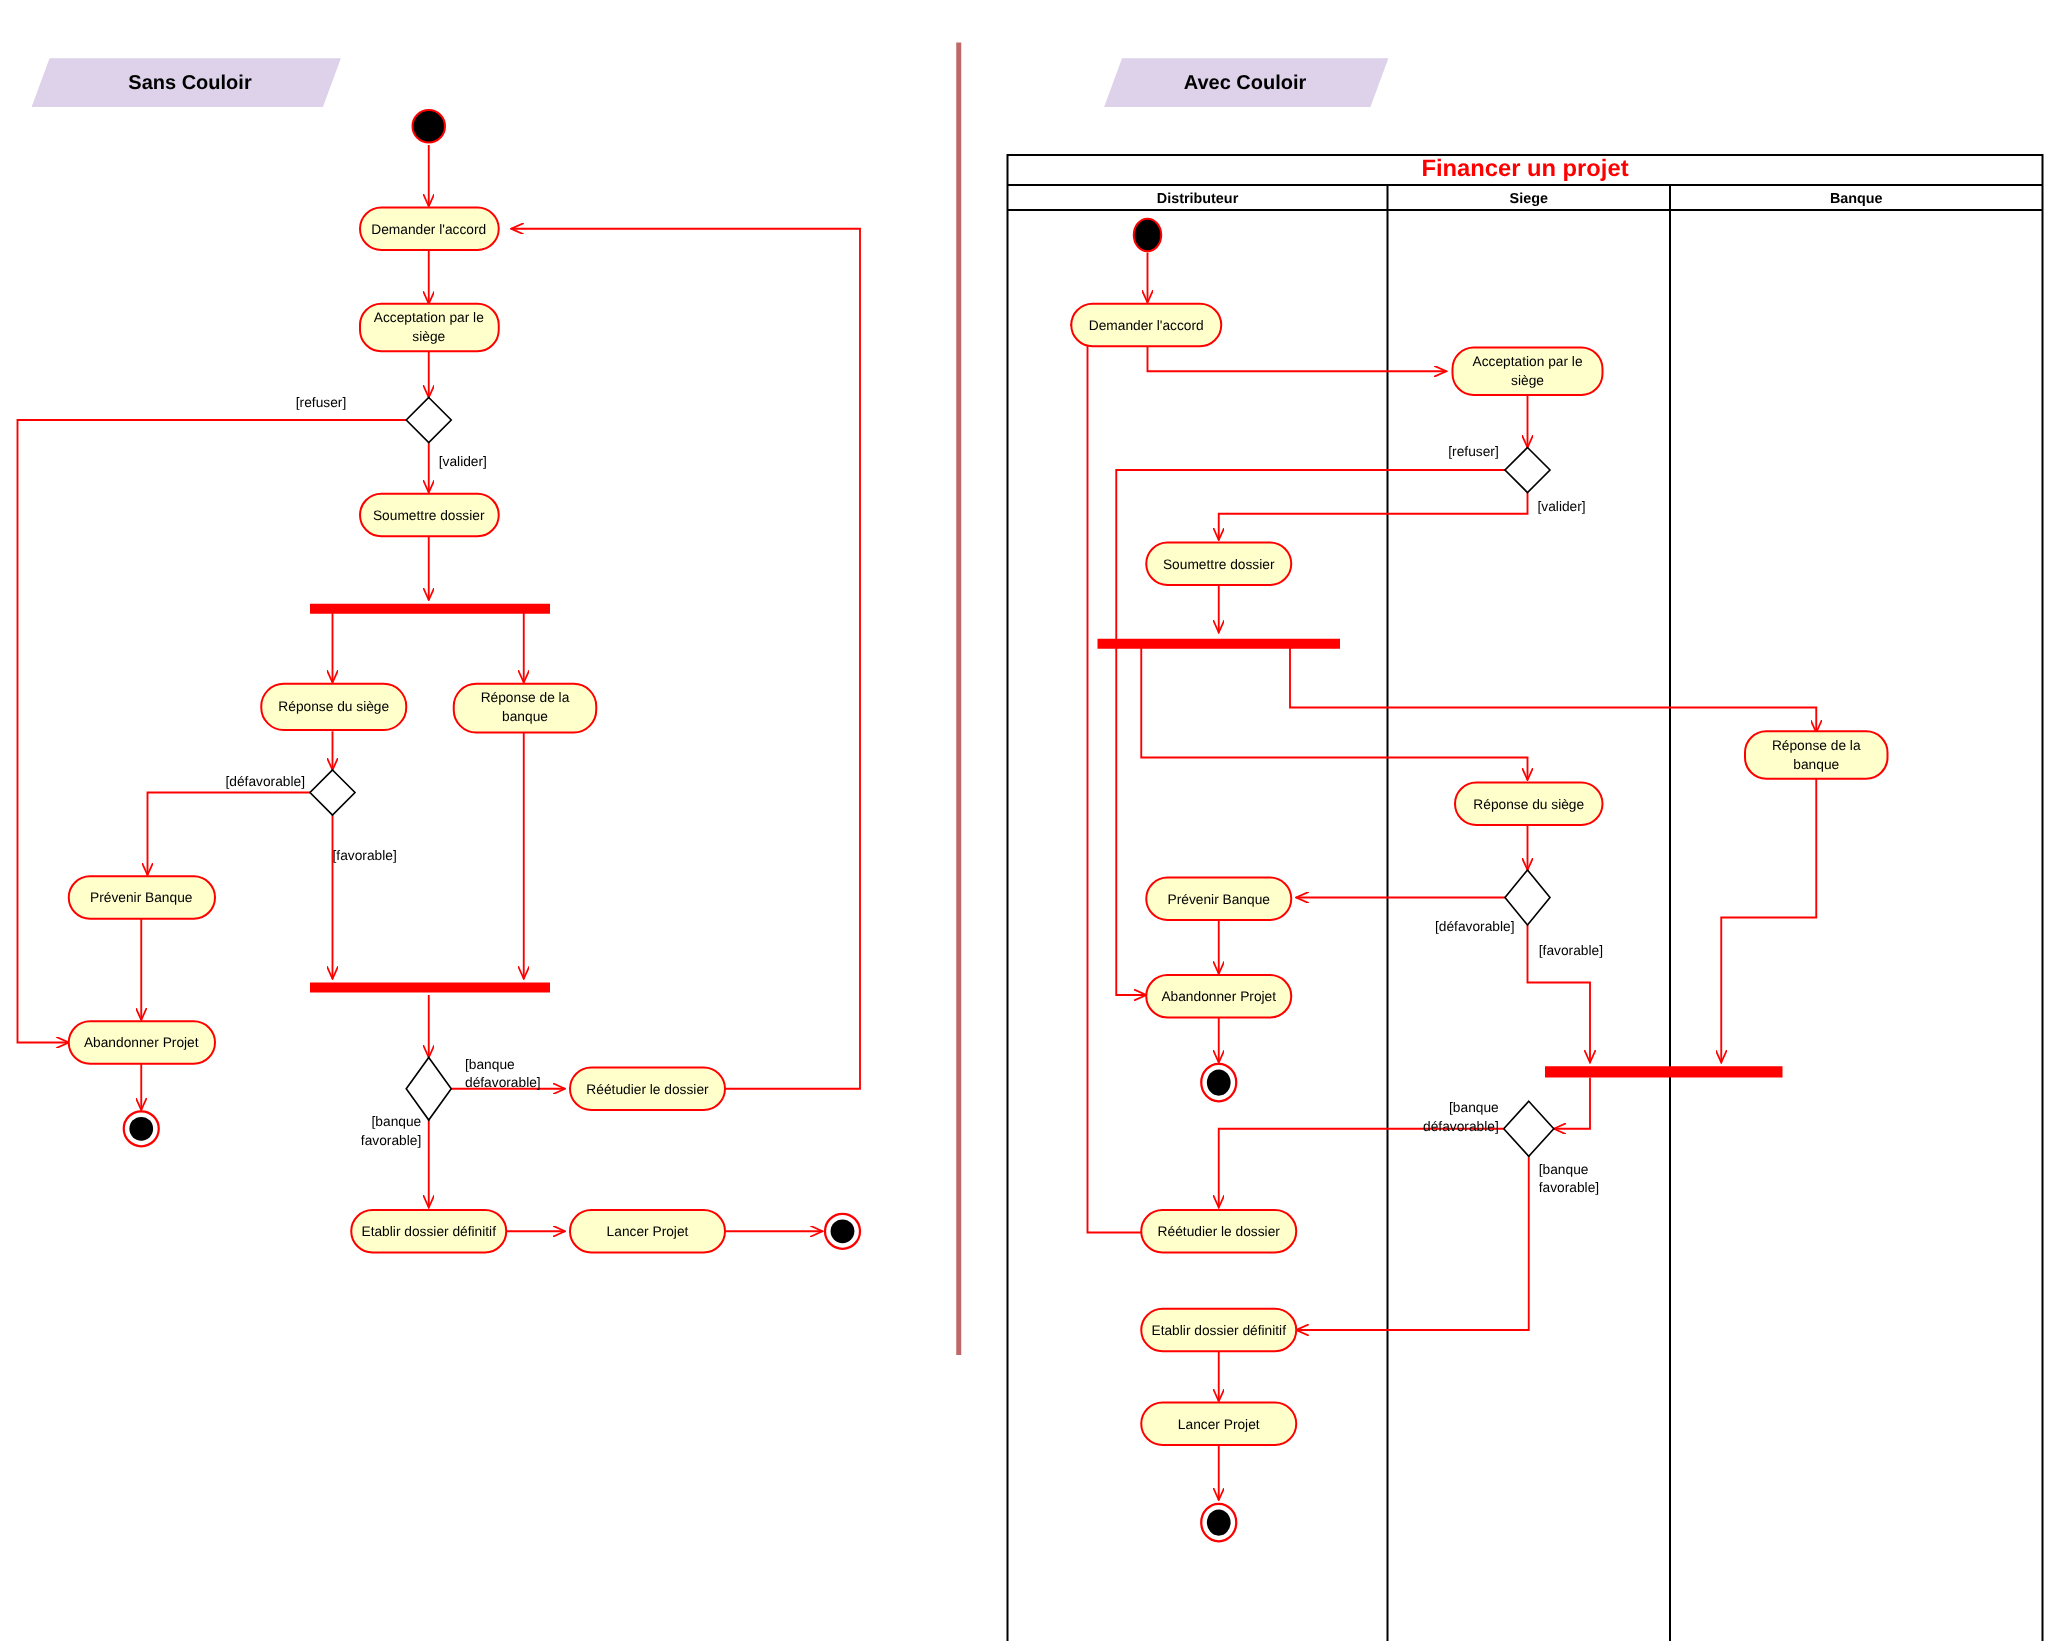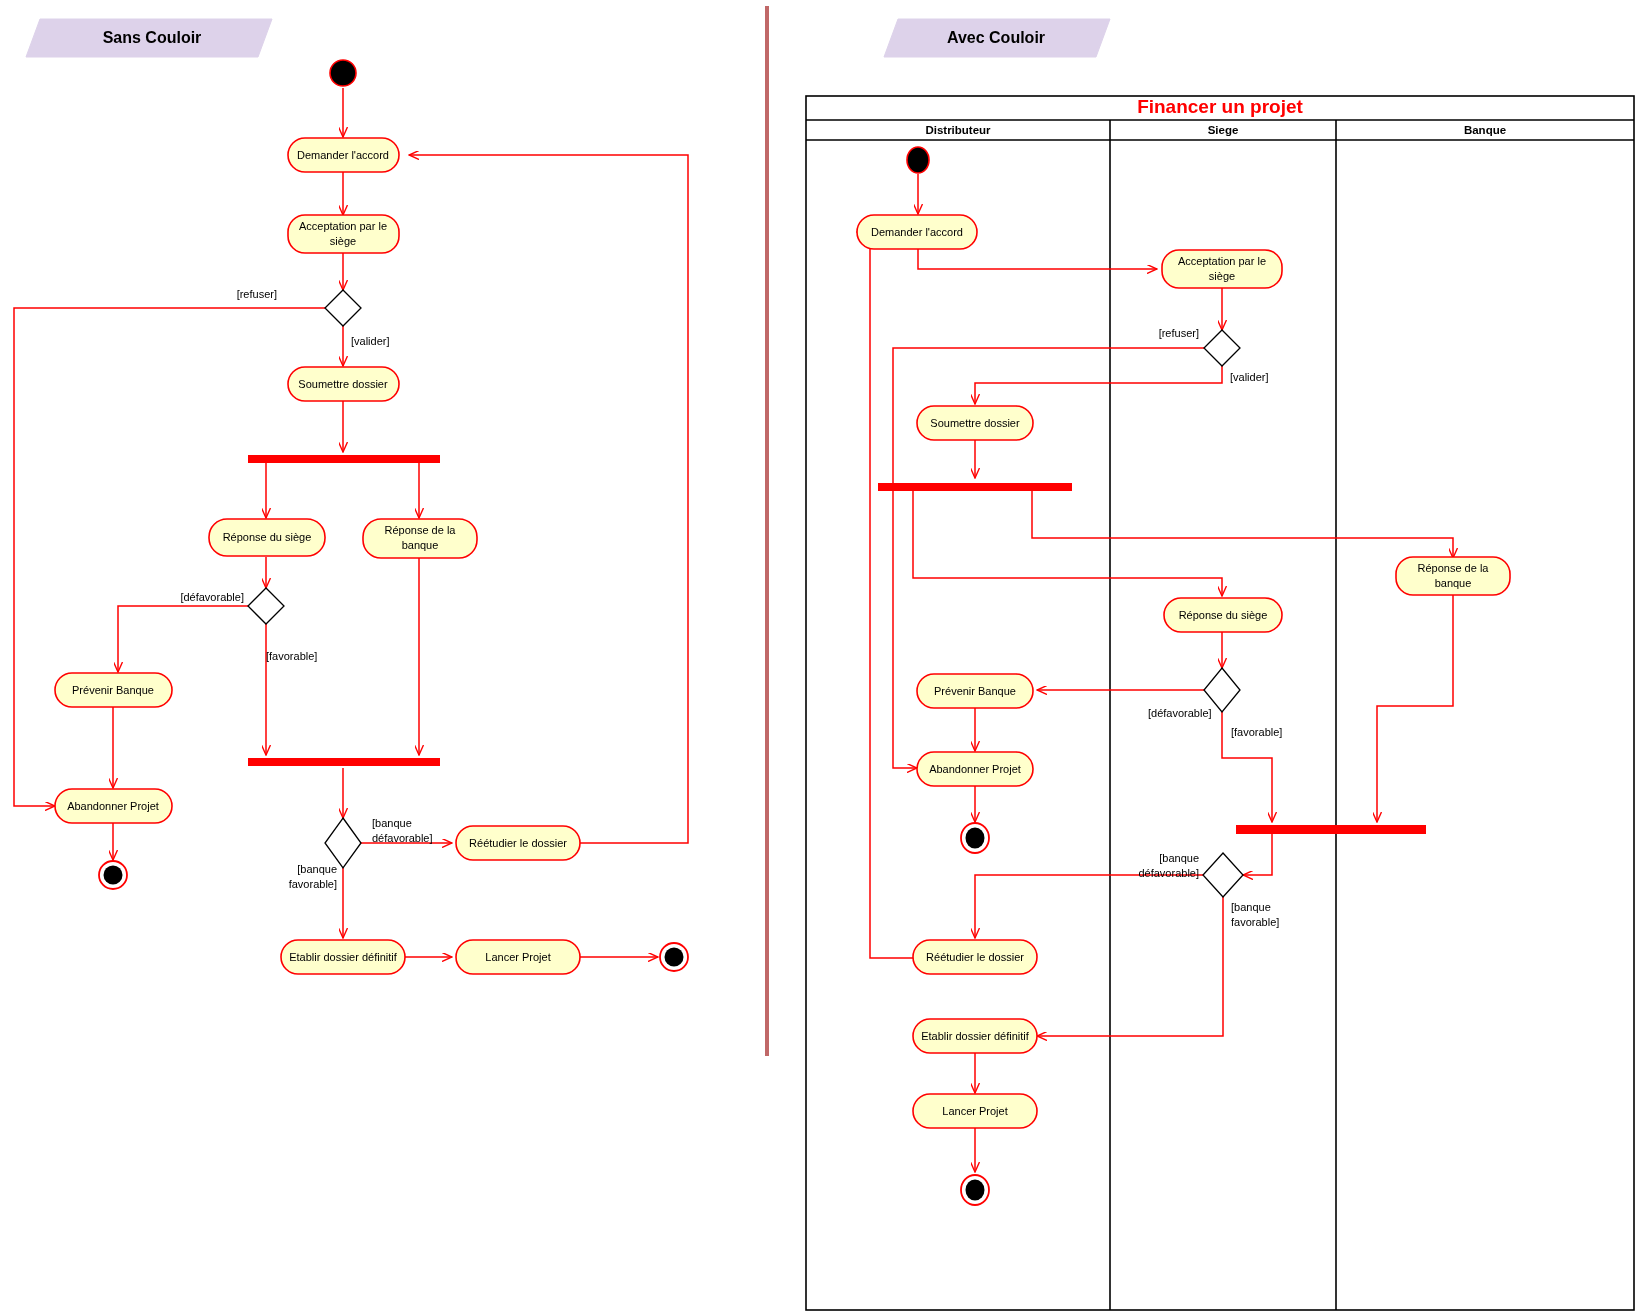--- a/index.html
+++ b/index.html
@@ -1,17 +1,17 @@
 <!DOCTYPE html>
 <html><head>
 <meta charset="utf-8">
 <style>
   html,body{margin:0;padding:0;background:#ffffff;}
   body{width:1640px;height:1313px;font-family:"Liberation Sans",sans-serif;overflow:hidden;}
-  #stage{position:relative;width:1640px;height:1204px;}
+  #stage{position:relative;width:1640px;height:1204px;margin-top:28px;}
   svg{position:absolute;left:0;top:0;width:1640px;height:1313px;}
   .nodelabel{font-family:"Liberation Sans",sans-serif;font-size:11px;fill:#000;text-anchor:middle;dominant-baseline:middle;}
   .guardlabel{font-family:"Liberation Sans",sans-serif;font-size:11px;fill:#000;dominant-baseline:middle;}
   .lanehdr{font-family:"Liberation Sans",sans-serif;font-size:11.5px;font-weight:bold;fill:#000;text-anchor:middle;dominant-baseline:middle;}
   .poolttl{font-family:"Liberation Sans",sans-serif;font-size:19px;font-weight:bold;fill:#ff0000;text-anchor:middle;dominant-baseline:middle;}
   .bannertxt{font-family:"Liberation Sans",sans-serif;font-size:16px;font-weight:bold;fill:#000;text-anchor:middle;dominant-baseline:middle;}
   .act{fill:#ffffcc;stroke:#ff0000;stroke-width:1.6;}
   .dec{fill:#ffffff;stroke:#000000;stroke-width:1.3;}
   .bar{fill:#ff0000;}
   .flow{stroke:#ff0000;stroke-width:1.5;fill:none;}

